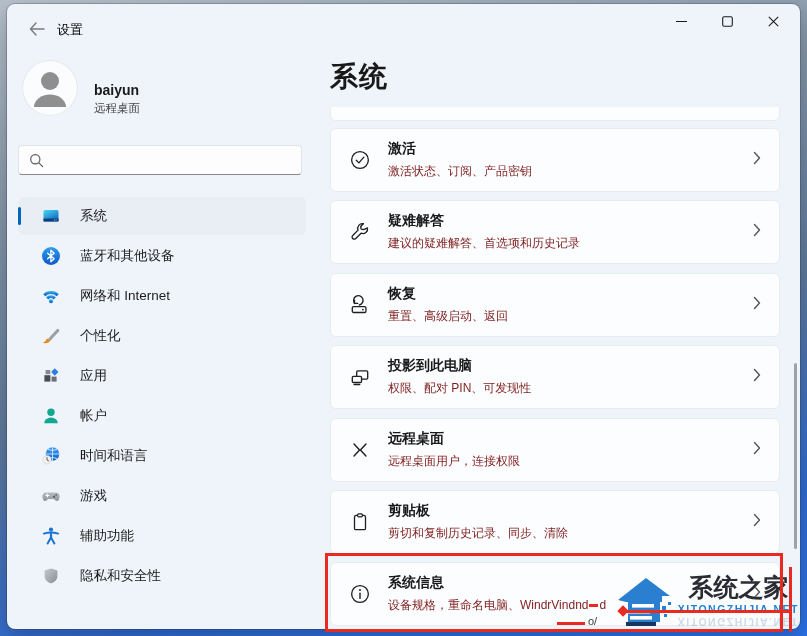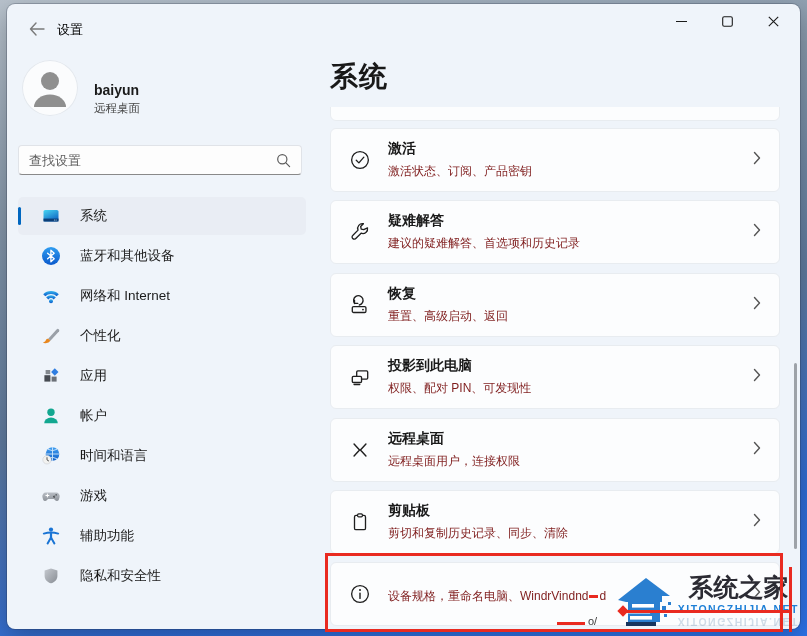--- a/index.html
+++ b/index.html
@@ -112,21 +112,20 @@
         <path d="M12 47 a16 12.5 0 0 1 32 0 z" fill="#8f8f8f"></path>
       </svg>
     </div>
     <div class="user-meta">
       <div class="user-name">baiyun</div>
       <div class="user-type">远程桌面</div>
     </div>
   </div>
 
   <div class="search-box">
-    <input type="text" placeholder="查找设置" style="">
     <svg width="15" height="15" viewBox="0 0 15 15">
         <circle cx="6.3" cy="6.3" r="4.6" stroke="#5c5c5c" stroke-width="1.2" fill="none"></circle>
         <line x1="9.9" y1="9.9" x2="13.6" y2="13.6" stroke="#5c5c5c" stroke-width="1.2" stroke-linecap="round"></line>
       </svg>
   </div>
 
   <div class="nav">
 
     <div class="nav-item selected">
       <span class="nav-icon">
@@ -383,20 +382,21 @@
 
     <div class="card" style="top:455px">
       <span class="card-icon">
         <svg width="22" height="22" viewBox="0 0 20 20">
             <circle cx="10" cy="10" r="7.6" stroke="#1f1f1f" stroke-width="1.2" fill="none"></circle>
             <circle cx="10" cy="6.4" r=".9" fill="#1f1f1f"></circle>
             <path d="M10 9.2 V14" stroke="#1f1f1f" stroke-width="1.3" stroke-linecap="round"></path>
           </svg>
       </span>
       <span class="card-text">
+        <div class="card-title">系统信息</div>
         <div class="card-sub"><span>设备规格，重命名电脑、WindrVindnd</span><span class="red-dash"></span><span>d</span></div>
       </span>
       <span class="card-chevron"><svg width="8" height="14" viewBox="0 0 8 14">
             <path d="M1.5 1.5 L6.5 7 L1.5 12.5" stroke="#555" stroke-width="1.4" fill="none" stroke-linecap="round" stroke-linejoin="round"></path>
           </svg></span>
     </div>
   </div>
 
   <div class="scrollbar"></div>
 </div>

